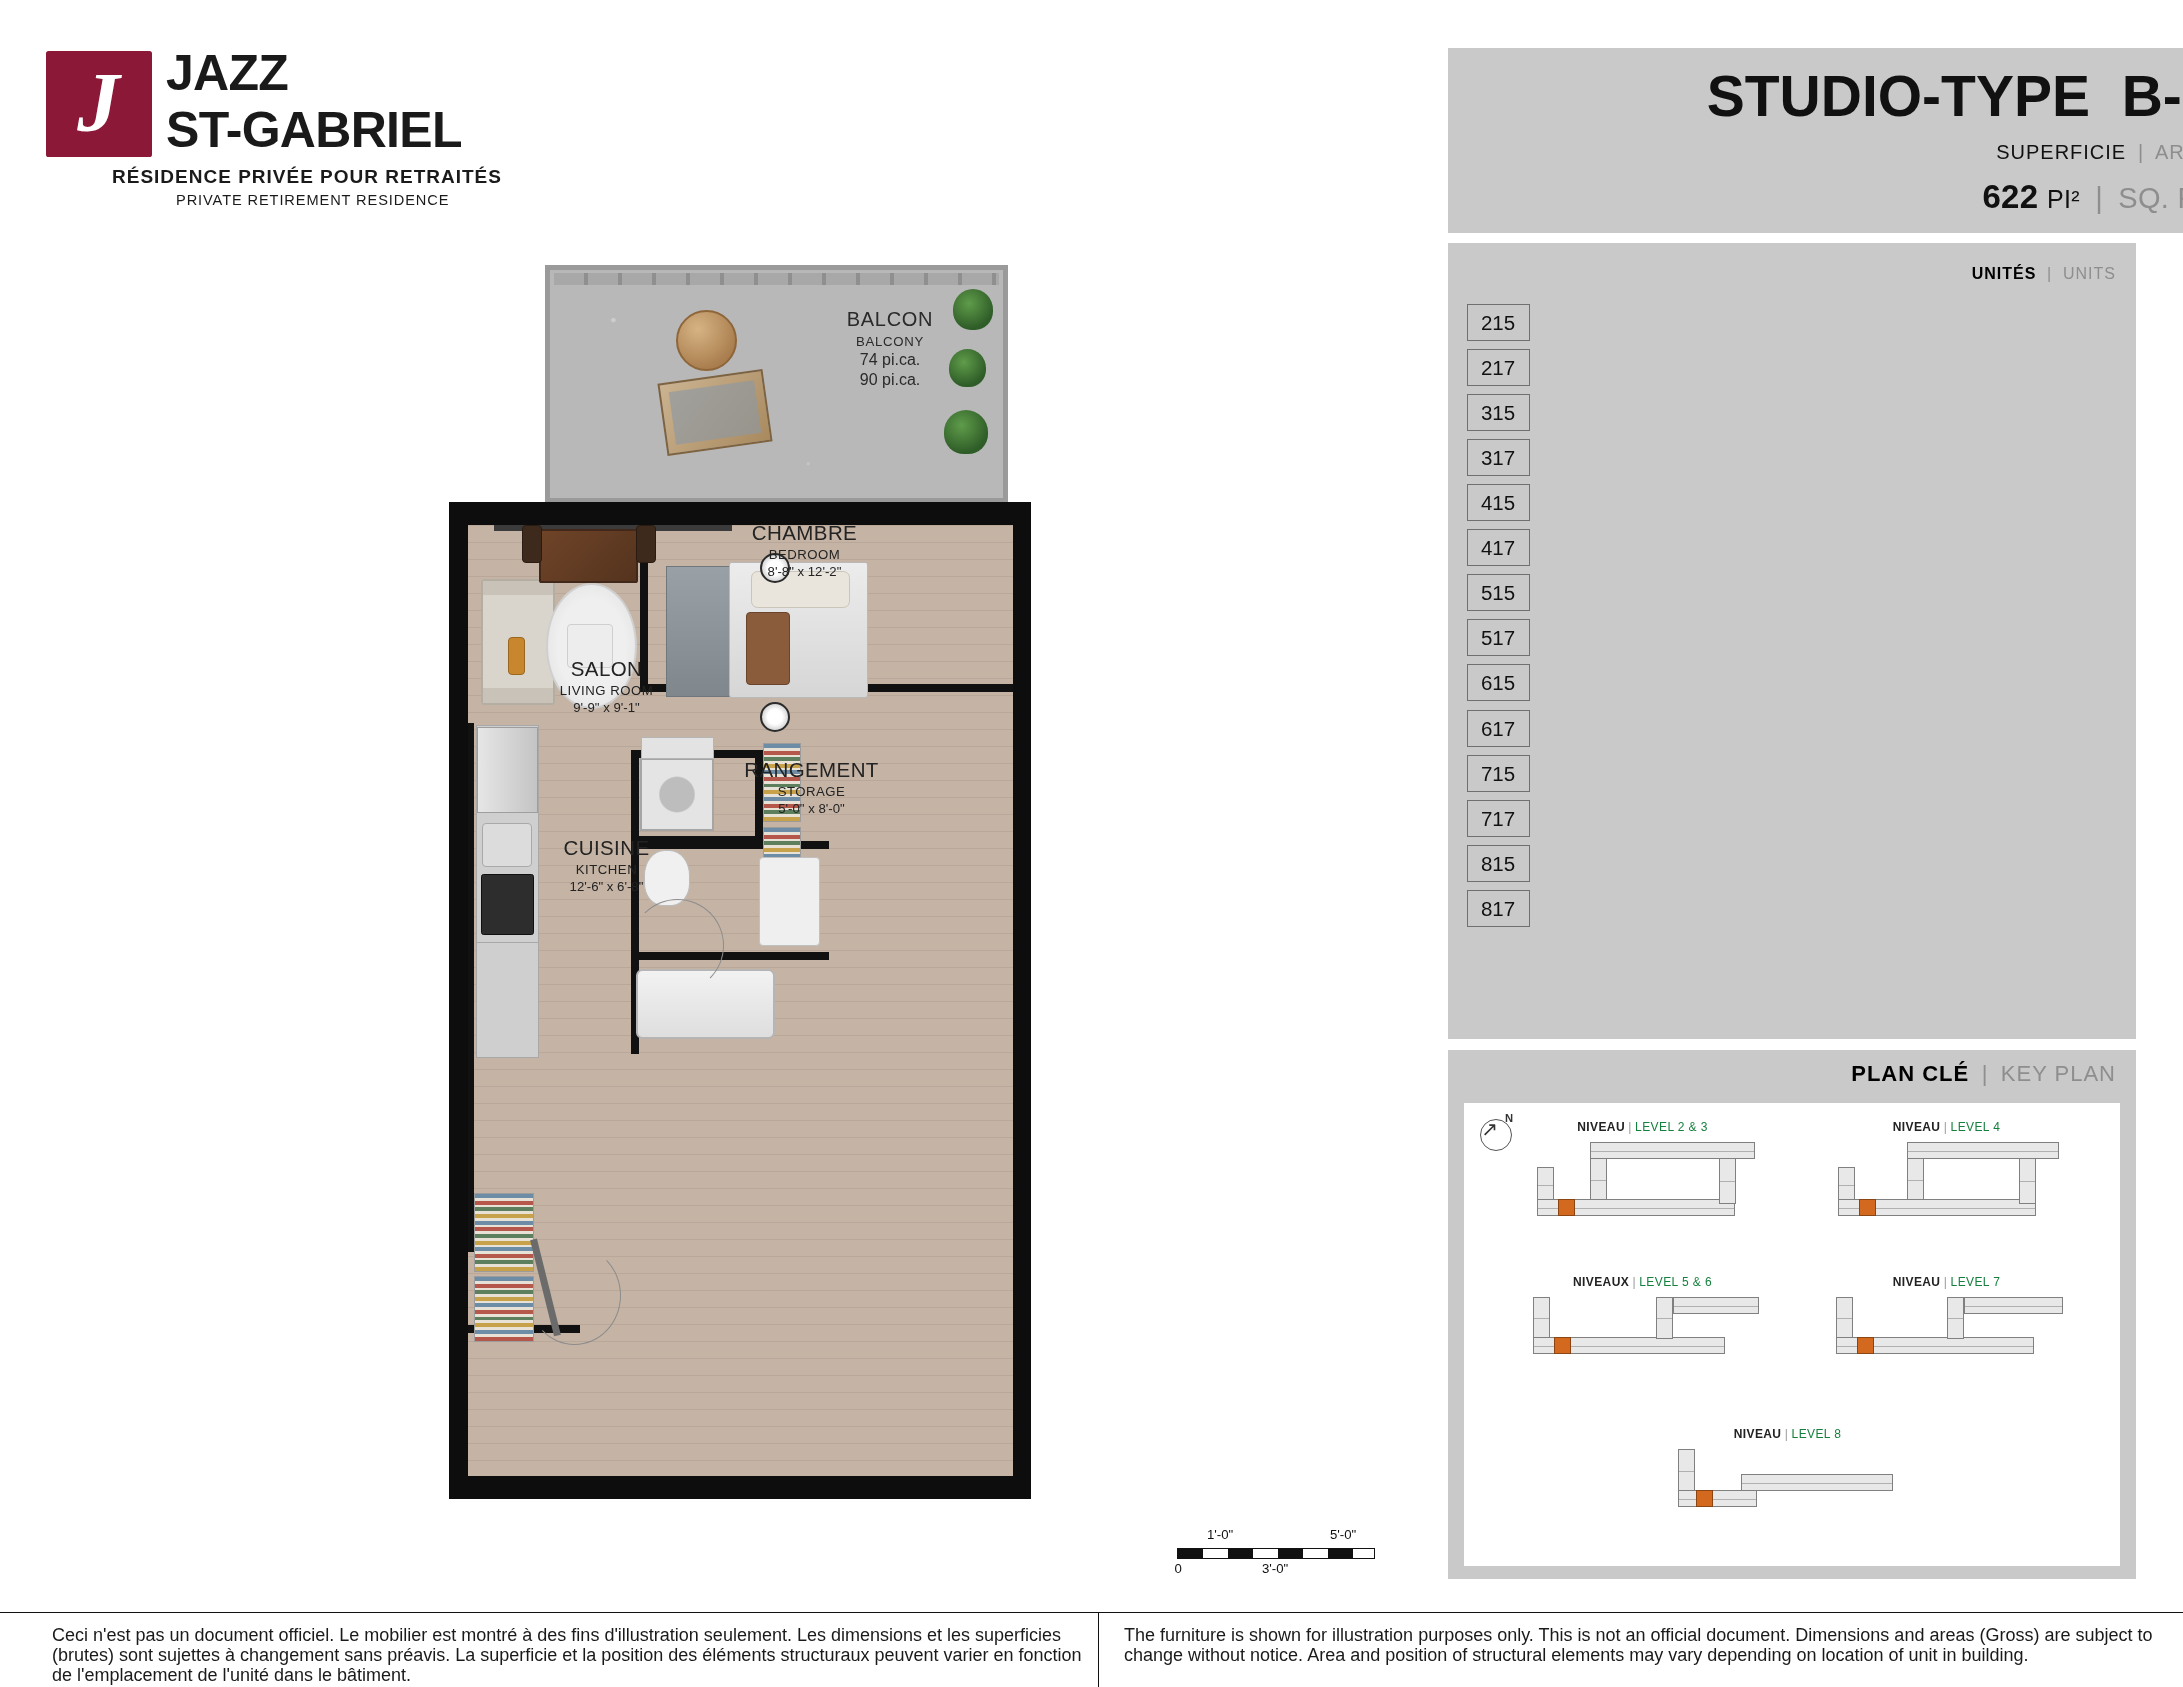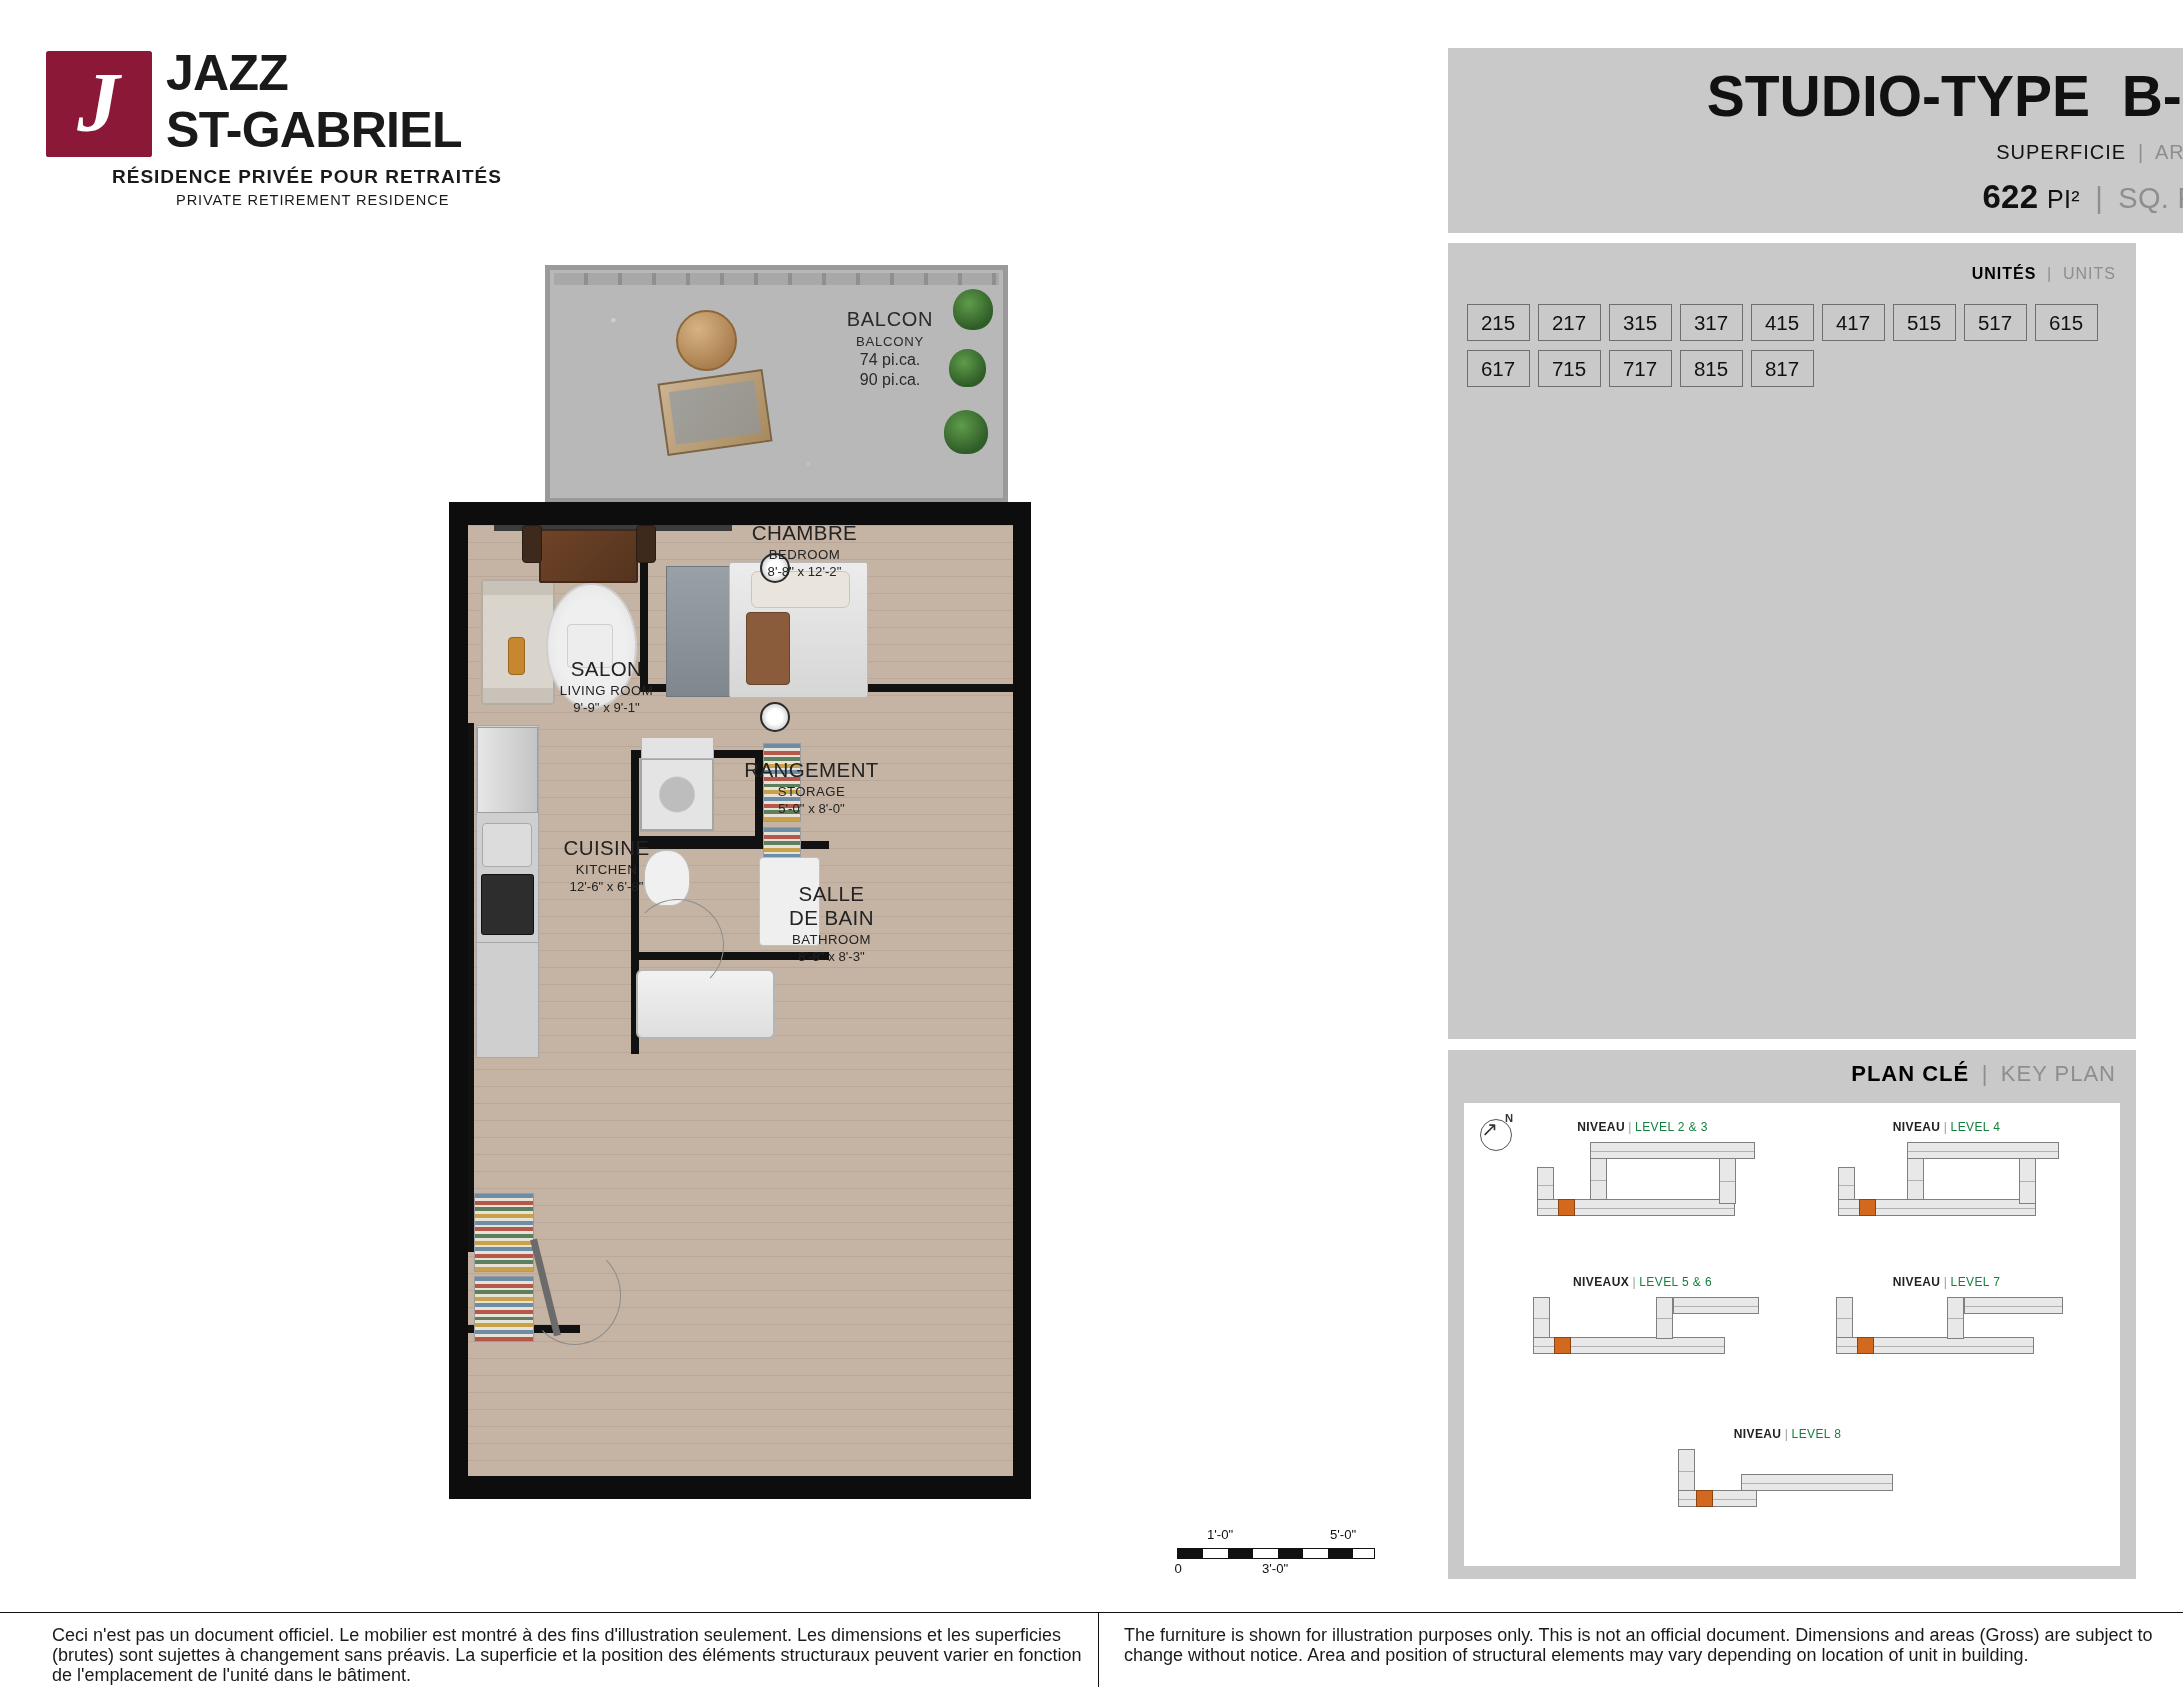--- a/index.html
+++ b/index.html
@@ -130,21 +130,21 @@
     margin-top: 7px;
   }
   #units-header .sep { color: #8e8e8e; font-weight: normal; padding: 0 5.3px; }
   #units-header .en { color: #8e8e8e; font-weight: normal; }
   .unit-rows {
     position: absolute;
     left: 18.5px;
     top: 61px;
     right: 17px;
   }
-  .unit-row { display: flex; gap: 8px; margin-bottom: 9.3px; }
+  .unit-row { display: flex; gap: 8px; margin-bottom: 9.3px; flex-direction: column; }
   .unit-chip {
     width: 63px;
     height: 37px;
     border: 1.3px solid #6f6f6f;
     background: #c9c9c9;
     color: #111;
     font-size: 20.5px;
     display: flex;
     align-items: center;
     justify-content: center;
@@ -629,26 +629,20 @@
         <div class="fr">RANGEMENT</div>
         <div class="en">STORAGE</div>
         <div class="dim">5'-0" x 8'-0"</div>
       </div>
 
       <div class="furn toilet" style="left:176px; top:325px; width:46px; height:56px;"></div>
       <div class="furn sink-vanity" style="left:291px; top:332px; width:61px; height:89px; border-radius:4px;"></div>
       <div class="furn tub" style="left:168px; top:444px; width:139px; height:70px;"></div>
       <div class="door-swing" style="left:163px; top:374px; width:93px; height:93px; border-color:transparent; border-top-color:#8c8c8c; border-right-color:#8c8c8c;"></div>
 
-      <div class="lbl" style="left:265px; top:357px; width:198px;">
-        <div class="fr">SALLE</div>
-        <div class="fr">DE BAIN</div>
-        <div class="en">BATHROOM</div>
-        <div class="dim">8'-8" x 8'-3"</div>
-      </div>
 
       <div class="furn closet-rods" style="left:6.6px; top:668px; width:60px; height:79px;"></div>
       <div class="furn closet-rods" style="left:6.6px; top:751px; width:60px; height:66px;"></div>
       <div class="door-swing" style="left:60px; top:721px; width:93px; height:99px; border-color:transparent; border-right-color:#8c8c8c; border-bottom-color:#8c8c8c;"></div>
       <div class="wall" style="left:74px; top:713px; width:6.6px; height:99px; background:#6b6b6b; transform:rotate(-14deg);"></div>
     </div>
   </div>
 </div>
 
 <div id="scalebar">

